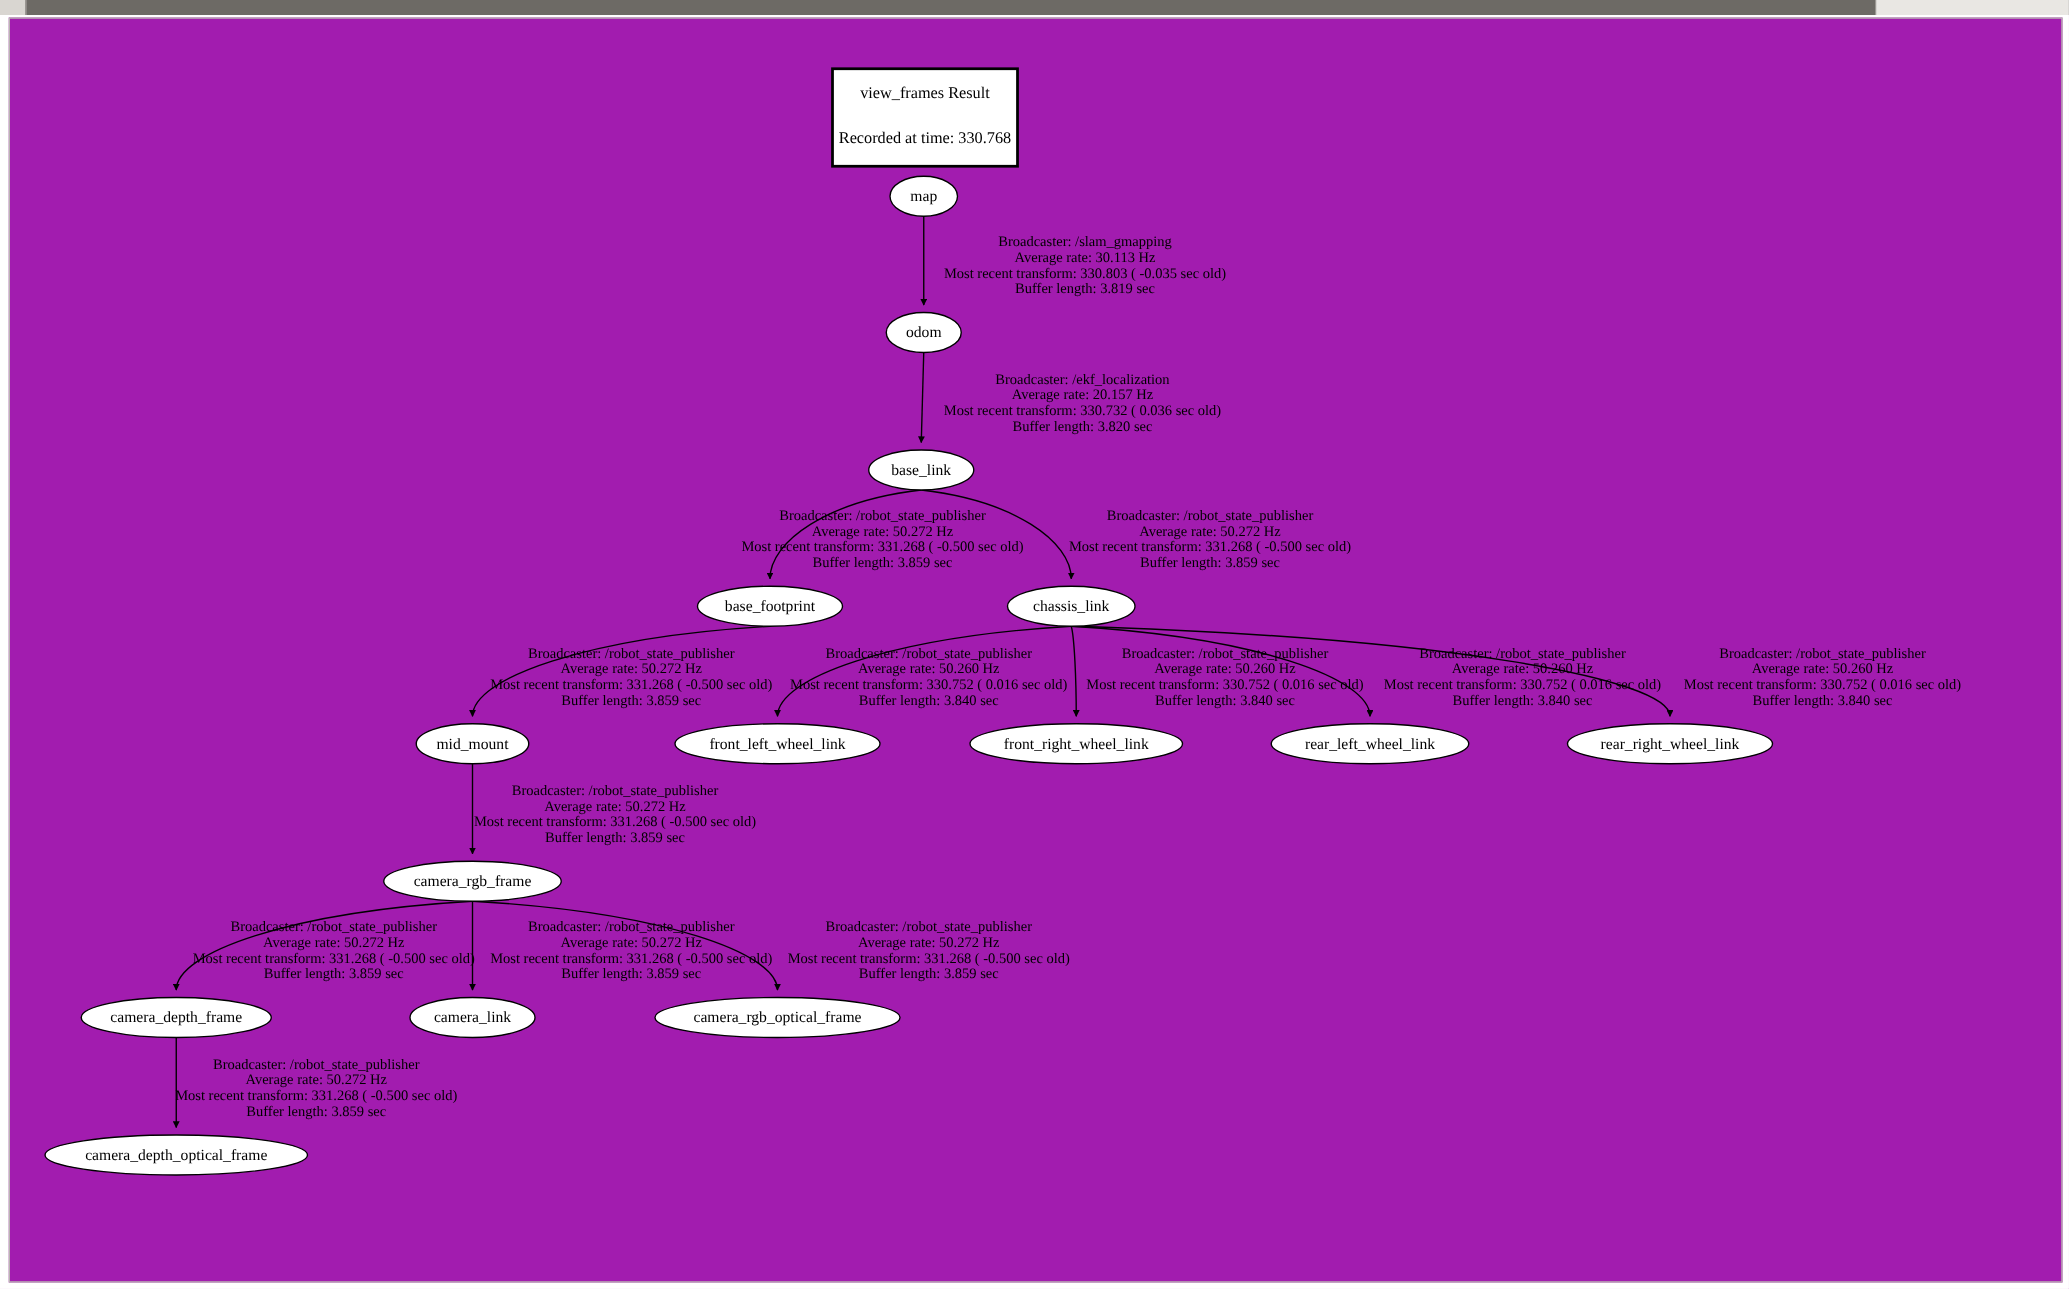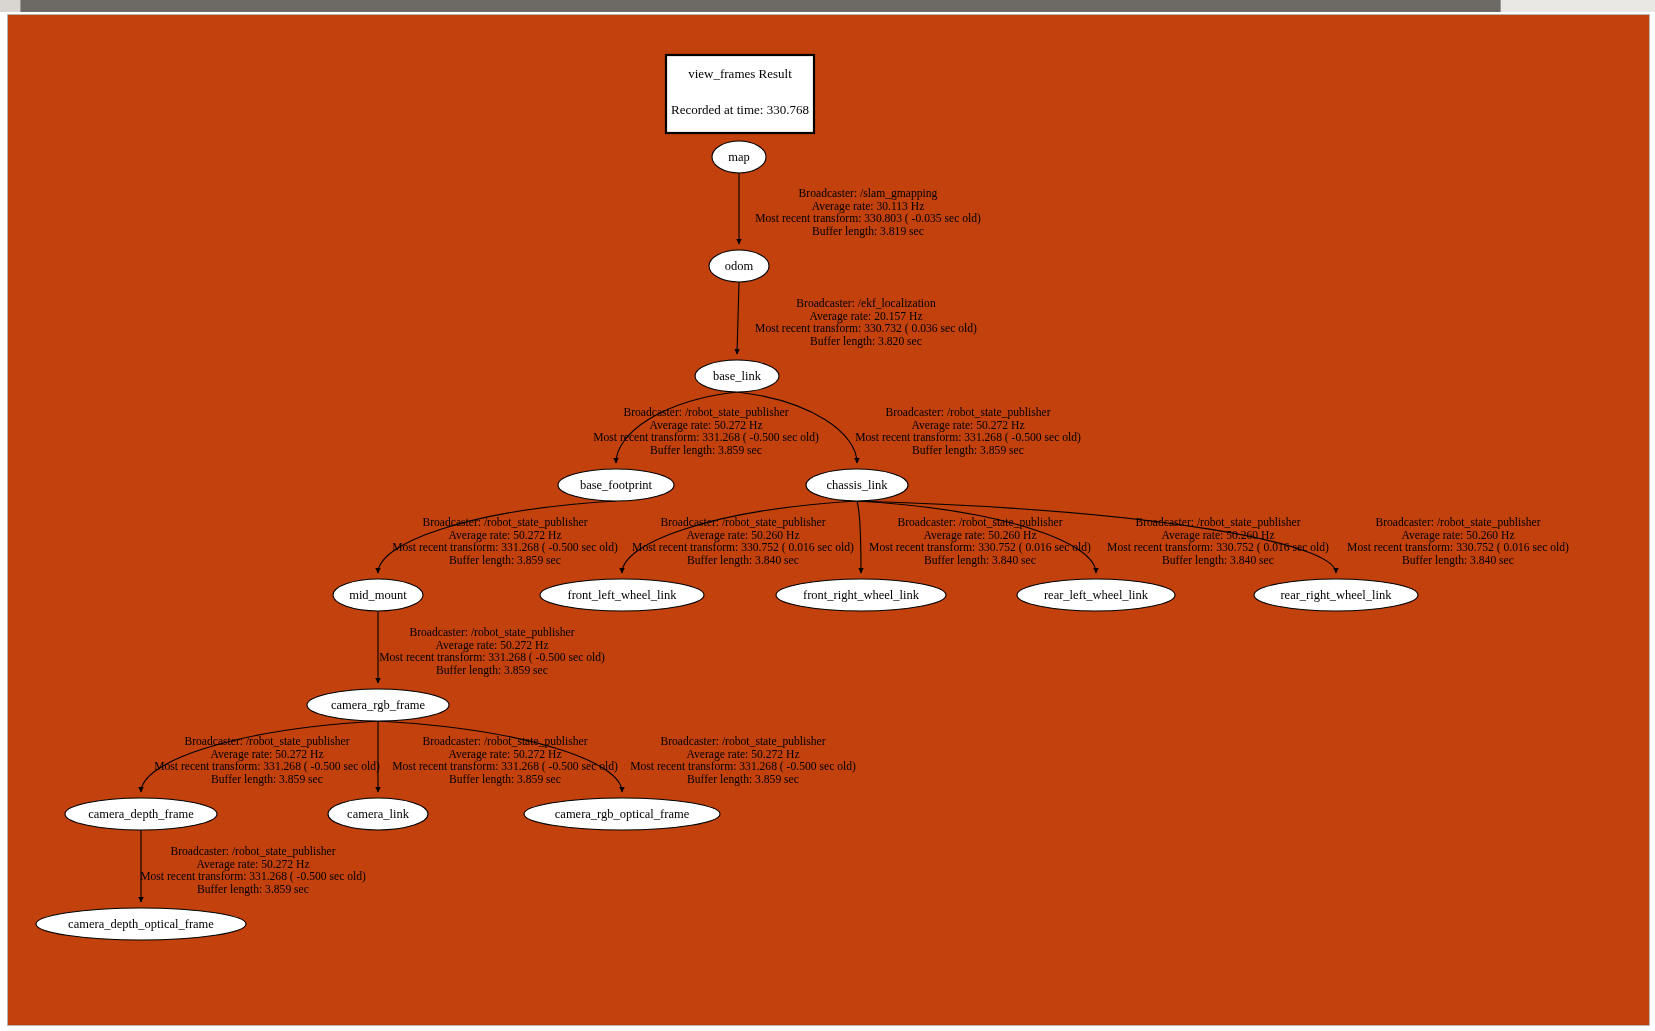--- a/index.html
+++ b/index.html
@@ -41,21 +41,21 @@
     background: #e9e7e3;
     border-left: 1px solid #9a9792;
     border-right: 1px solid #9a9792;
   }
   .canvas-frame {
     position: absolute;
     left: 7px;
     top: 14px;
     width: 1641px;
     height: 1010px;
-    background: #c2410c;
+    background: #a21caf;
     border: 1px solid #b8b5b0;
     overflow: hidden;
   }
   svg.graph {
     position: absolute;
     left: 0;
     top: 0;
     width: 1641px;
     height: 1010px;
     display: block;

